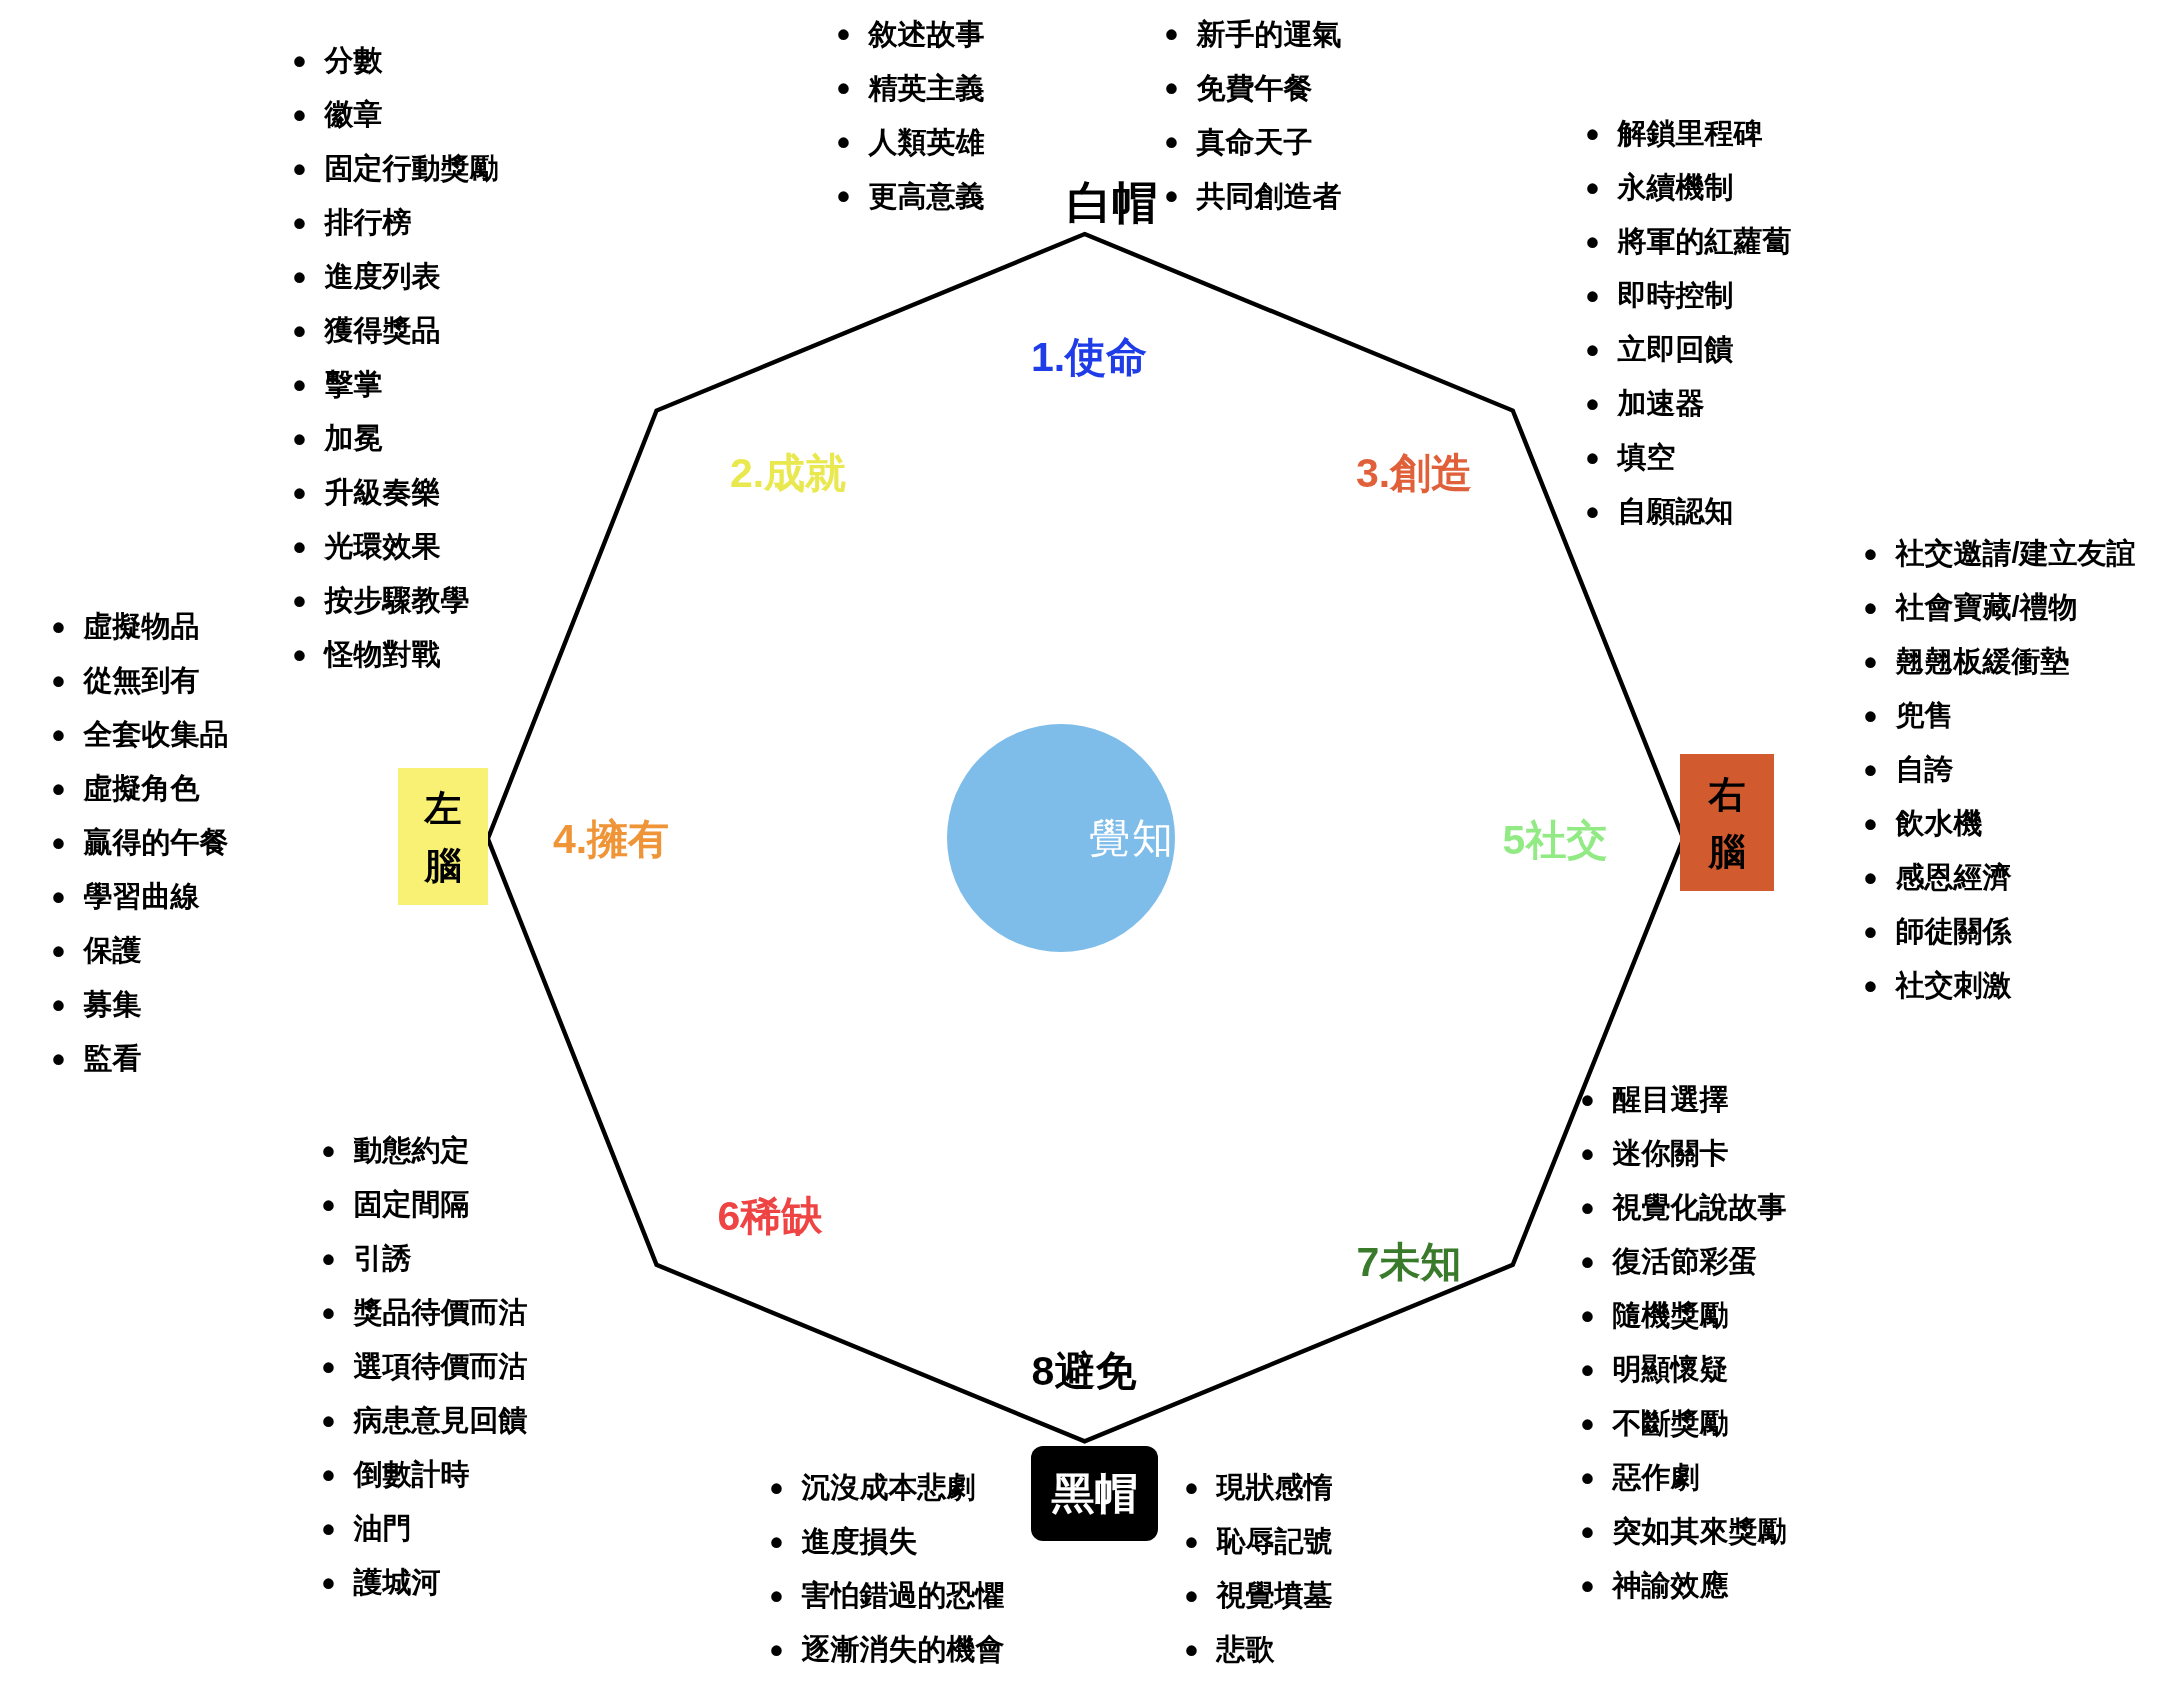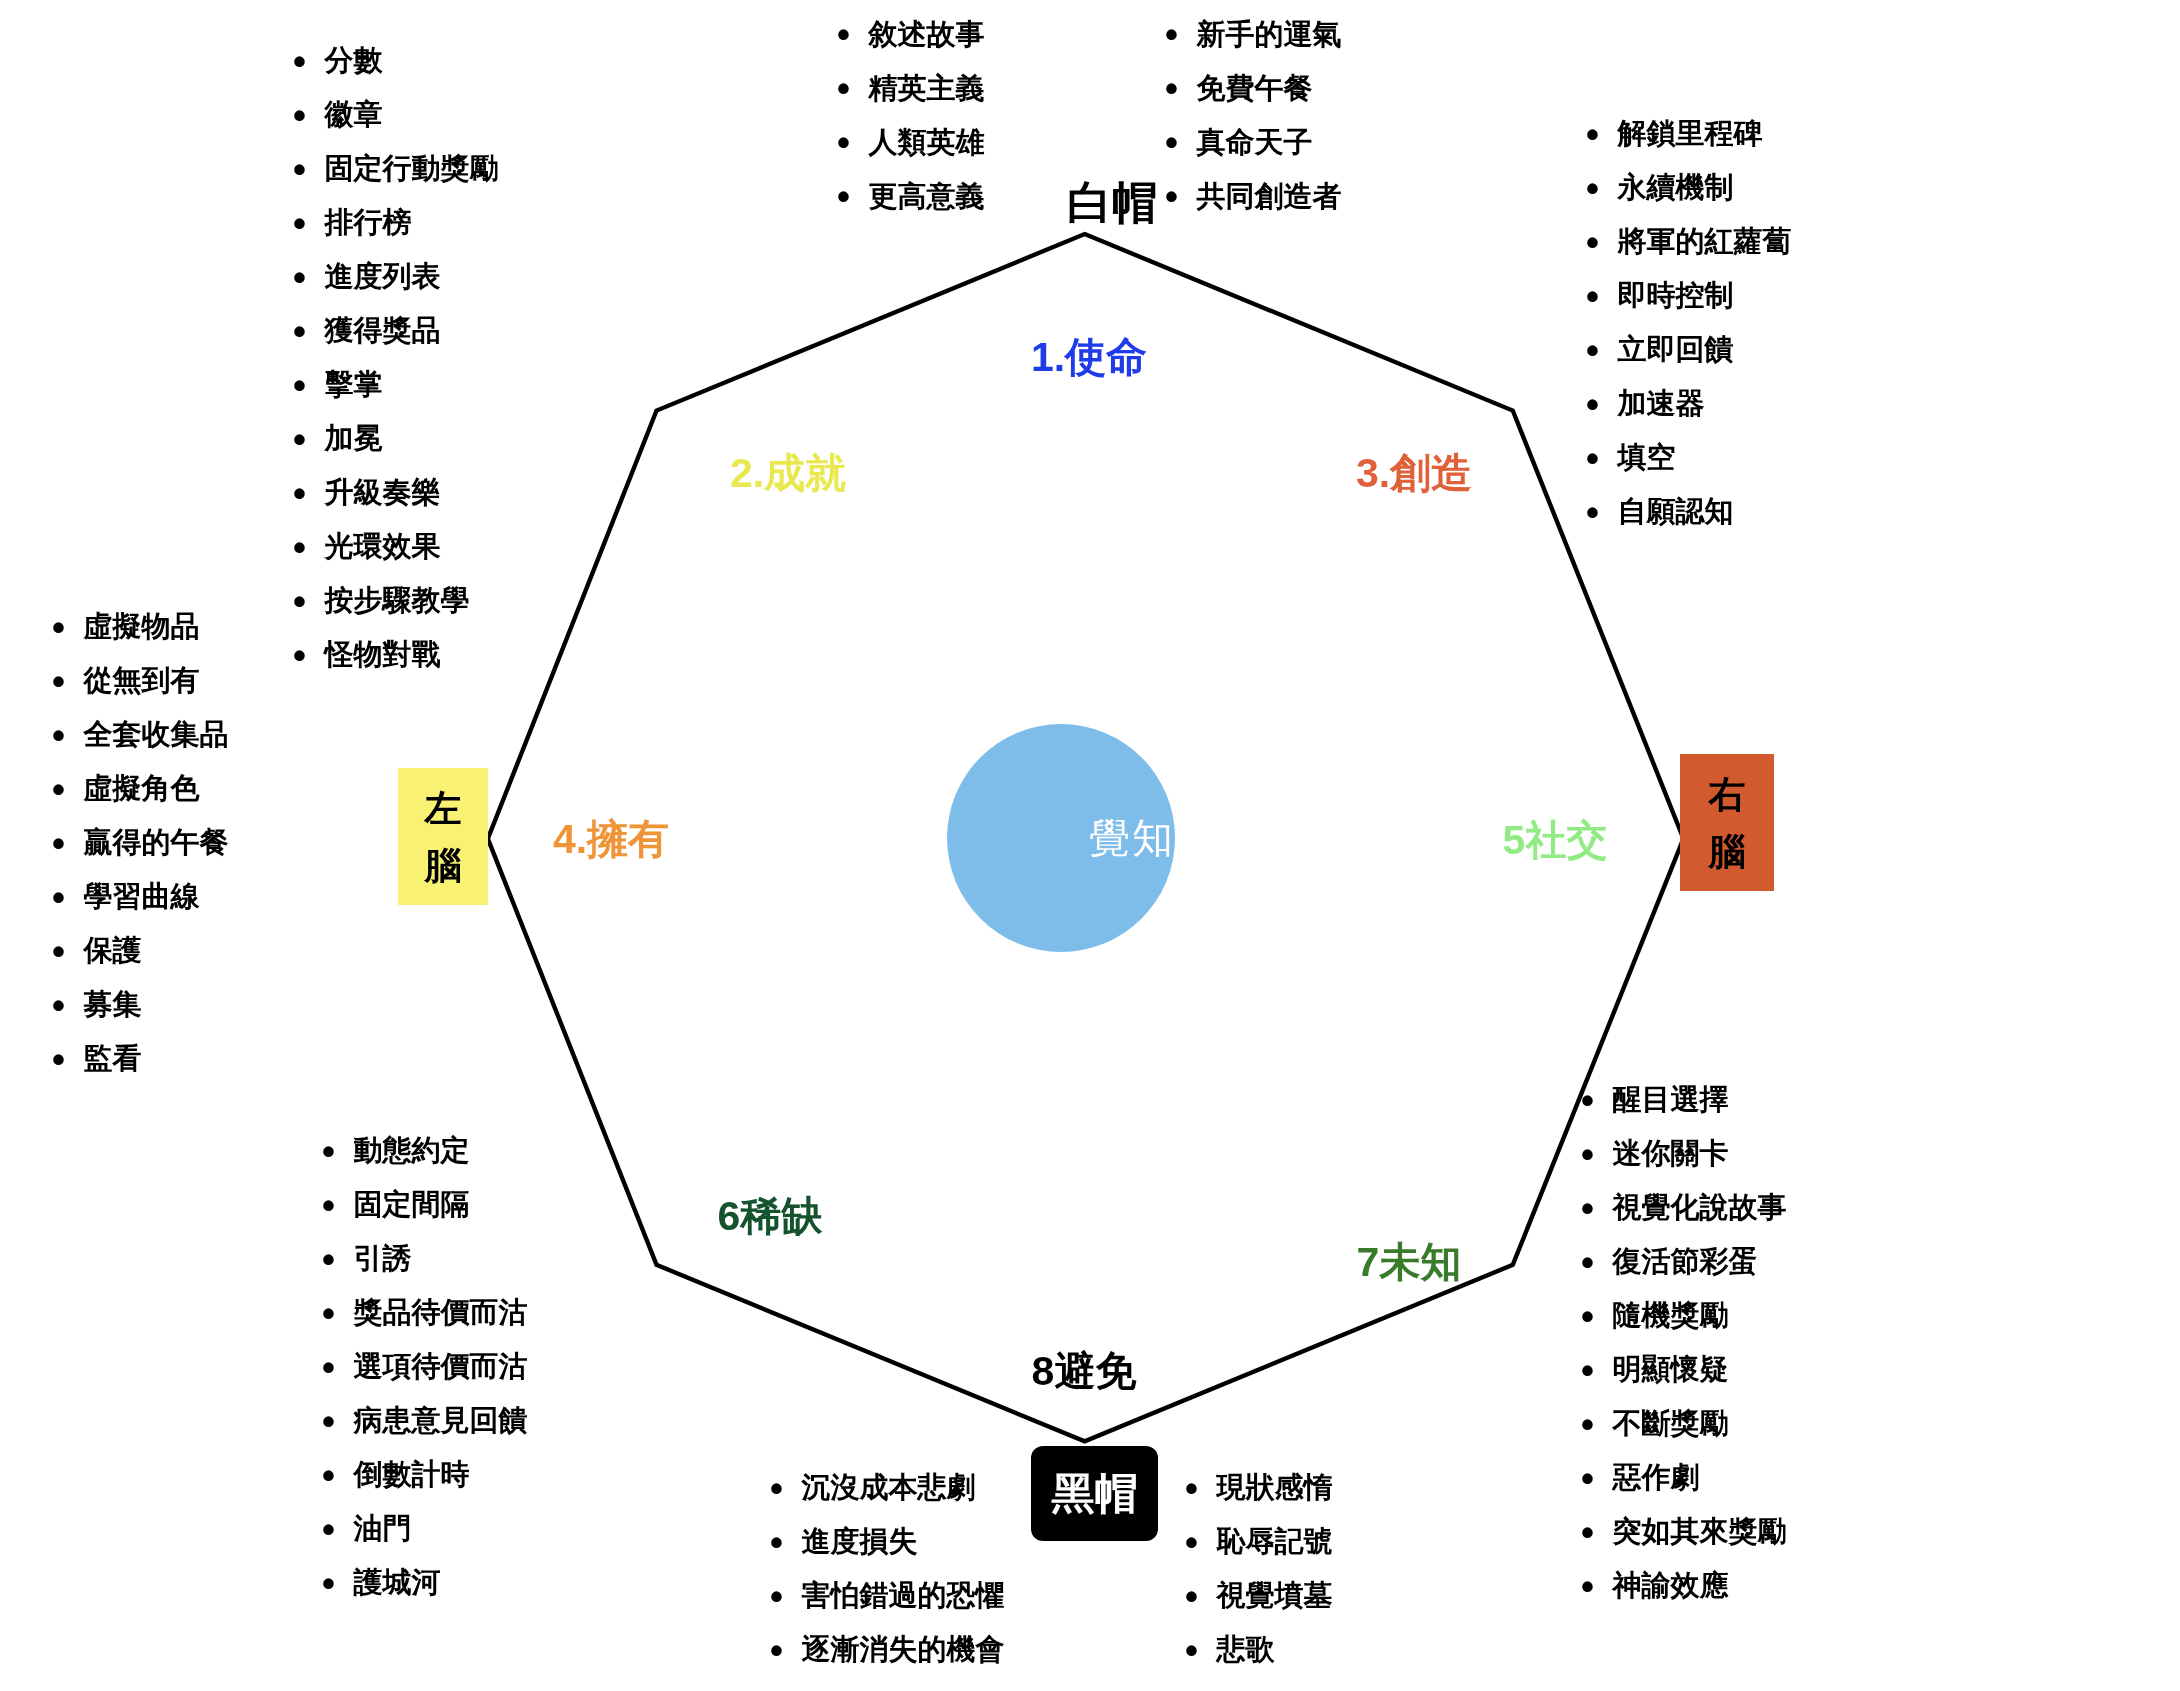--- a/index.html
+++ b/index.html
@@ -66,21 +66,21 @@
   <div class="brain-box right" style="background-color: rgb(209, 90, 47);">
     <span>右</span>
     <span>腦</span>
   </div>
 
   <div class="drive-label" style="left: 1089px; top: 357px; color: rgb(30, 60, 232);">1.使命</div>
   <div class="drive-label" style="left: 788px; top: 473px; color: rgb(233, 232, 79);">2.成就</div>
   <div class="drive-label" style="left: 1414px; top: 473px; color: rgb(224, 96, 58);">3.創造</div>
   <div class="drive-label" style="left: 611px; top: 839px; color: rgb(239, 148, 55);">4.擁有</div>
   <div class="drive-label" style="left: 1555px; top: 840px; color: rgb(146, 234, 133);">5社交</div>
-  <div class="drive-label" style="left: 770px; top: 1216px; color: #14532d;">6稀缺</div>
+  <div class="drive-label" style="left: 770px; top: 1216px; color: #ef4444;">6稀缺</div>
   <div class="drive-label" style="left: 1409px; top: 1214px; color: rgb(57, 122, 43); margin-top: 48px;">7未知</div>
   <div class="drive-label" style="left: 1084px; top: 1371px; color: rgb(0, 0, 0);">8避免</div>
 
   <ul class="item-list" style="left:293px; top:34px;">
       <li>分數</li>
       <li>徽章</li>
       <li>固定行動獎勵</li>
       <li>排行榜</li>
       <li>進度列表</li>
       <li>獲得獎品</li>
@@ -110,20 +110,31 @@
       <li>自願認知</li>
     </ul>
 
   <ul class="item-list" style="left:1165px; top:7.8px;">
       <li>新手的運氣</li>
       <li>免費午餐</li>
       <li>真命天子</li>
       <li>共同創造者</li>
     </ul>
 
+  <ul class="item-list" style="left:1864px; top:527px;">
+      <li>社交邀請/建立友誼</li>
+      <li>社會寶藏/禮物</li>
+      <li>翹翹板緩衝墊</li>
+      <li>兜售</li>
+      <li>自誇</li>
+      <li>飲水機</li>
+      <li>感恩經濟</li>
+      <li>師徒關係</li>
+      <li>社交刺激</li>
+    </ul>
 
   <ul class="item-list" style="left:52px; top:600px;">
       <li>虛擬物品</li>
       <li>從無到有</li>
       <li>全套收集品</li>
       <li>虛擬角色</li>
       <li>贏得的午餐</li>
       <li>學習曲線</li>
       <li>保護</li>
       <li>募集</li>

